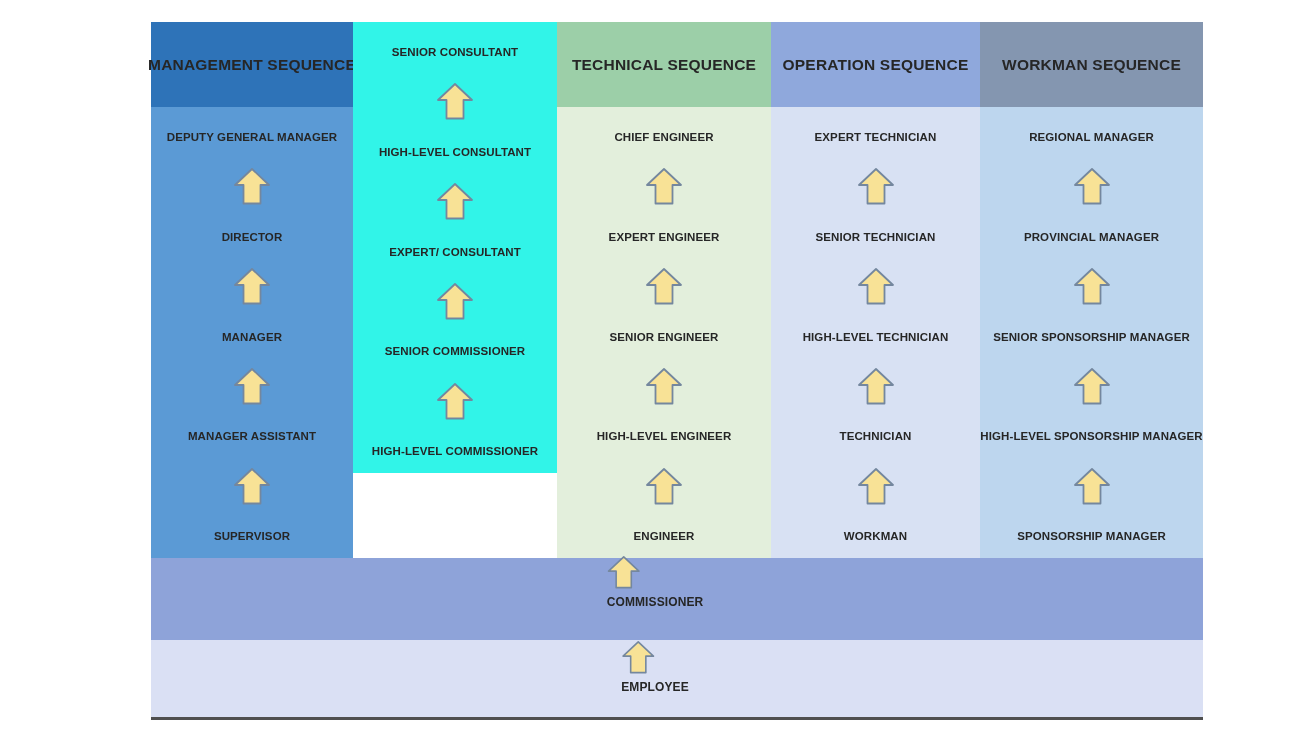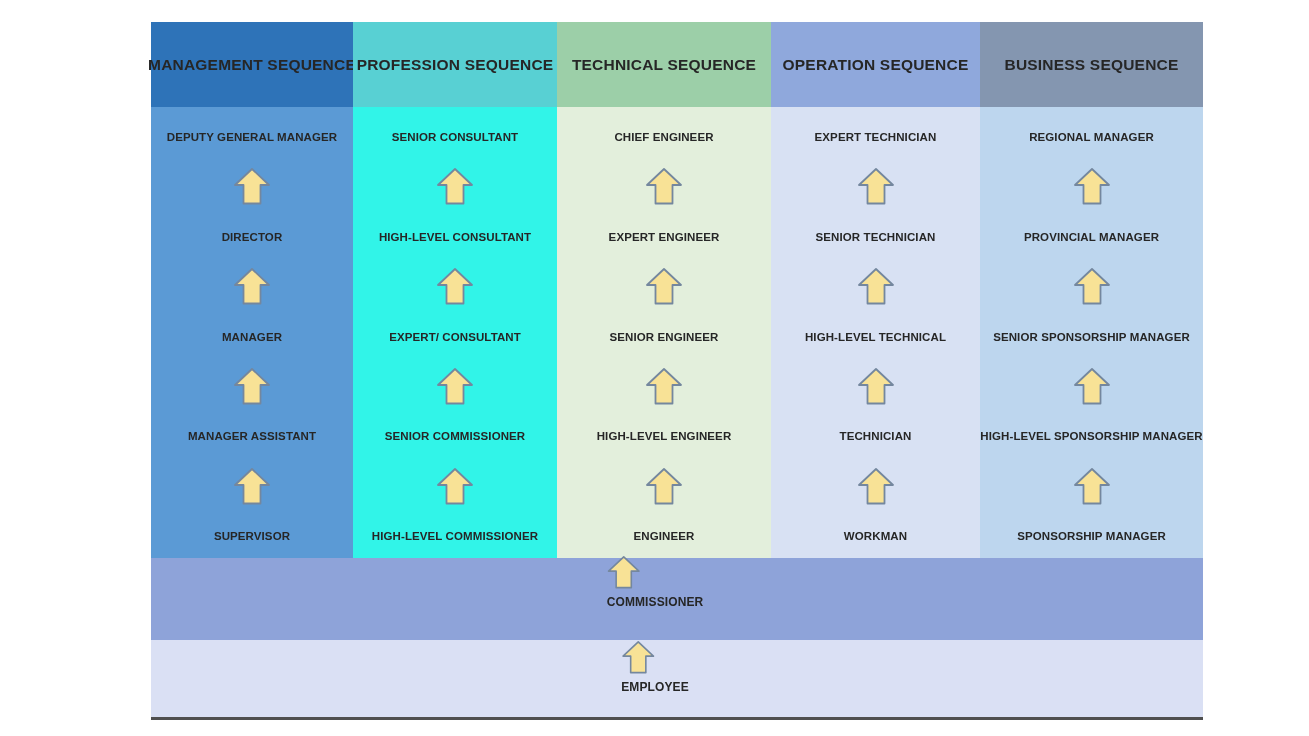--- a/index.html
+++ b/index.html
@@ -109,23 +109,20 @@
           </svg>
         <span class="role">MANAGER ASSISTANT</span>
         <svg class="arrow" viewBox="0 0 36 37">
             <use href="#arrow-shape"></use>
           </svg>
         <span class="role">SUPERVISOR</span>
       </div>
     </section>
 
     <section class="column">
-      <div class="col-header" style="background: rgb(88, 208, 211);">
-        <span class="col-title">PROFESSION SEQUENCE</span>
-      </div>
       <div class="col-body" style="background: rgb(49, 244, 232);">
         <span class="role">SENIOR CONSULTANT</span>
         <svg class="arrow" viewBox="0 0 36 37">
             <use href="#arrow-shape"></use>
           </svg>
         <span class="role">HIGH-LEVEL CONSULTANT</span>
         <svg class="arrow" viewBox="0 0 36 37">
             <use href="#arrow-shape"></use>
           </svg>
         <span class="role">EXPERT/ CONSULTANT</span>
@@ -171,35 +168,35 @@
       </div>
       <div class="col-body" style="background: rgb(216, 225, 243);">
         <span class="role">EXPERT TECHNICIAN</span>
         <svg class="arrow" viewBox="0 0 36 37">
             <use href="#arrow-shape"></use>
           </svg>
         <span class="role">SENIOR TECHNICIAN</span>
         <svg class="arrow" viewBox="0 0 36 37">
             <use href="#arrow-shape"></use>
           </svg>
-        <span class="role">HIGH-LEVEL TECHNICAL</span>
+        <span class="role">HIGH-LEVEL TECHNICIAN</span>
         <svg class="arrow" viewBox="0 0 36 37">
             <use href="#arrow-shape"></use>
           </svg>
         <span class="role">TECHNICIAN</span>
         <svg class="arrow" viewBox="0 0 36 37">
             <use href="#arrow-shape"></use>
           </svg>
         <span class="role">WORKMAN</span>
       </div>
     </section>
 
     <section class="column">
       <div class="col-header" style="background: rgb(132, 150, 176);">
-        <span class="col-title">BUSINESS SEQUENCE</span>
+        <span class="col-title">WORKMAN SEQUENCE</span>
       </div>
       <div class="col-body" style="background: rgb(189, 214, 238);">
         <span class="role">REGIONAL MANAGER</span>
         <svg class="arrow" viewBox="0 0 36 37">
             <use href="#arrow-shape"></use>
           </svg>
         <span class="role">PROVINCIAL MANAGER</span>
         <svg class="arrow" viewBox="0 0 36 37">
             <use href="#arrow-shape"></use>
           </svg>

